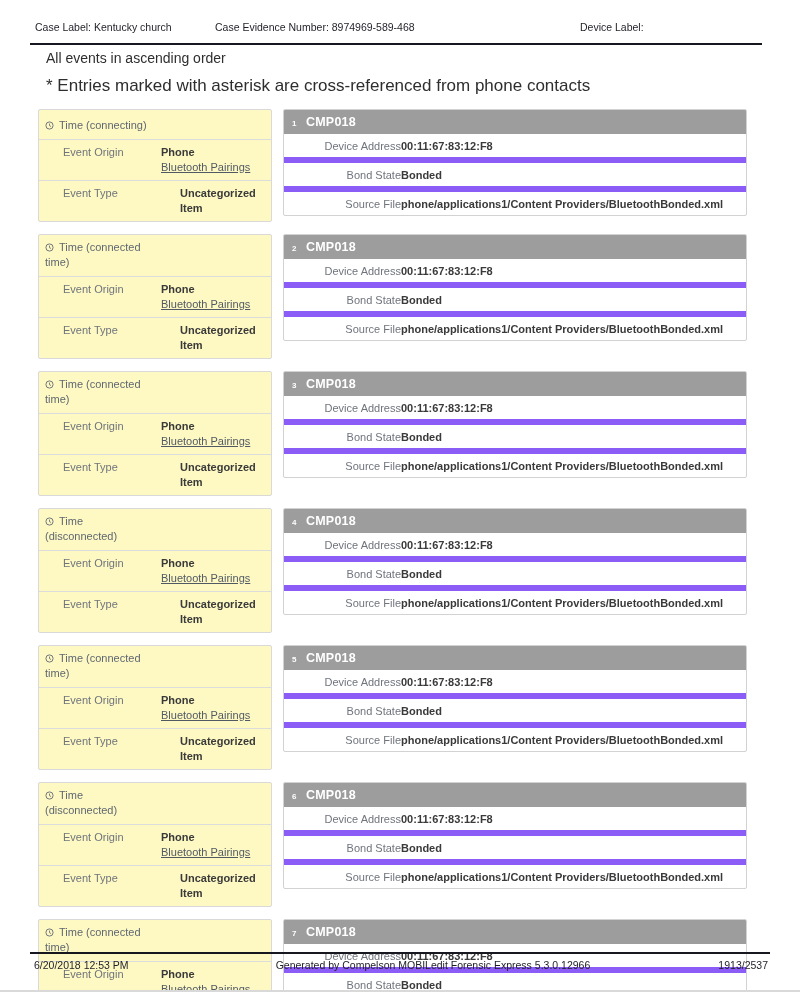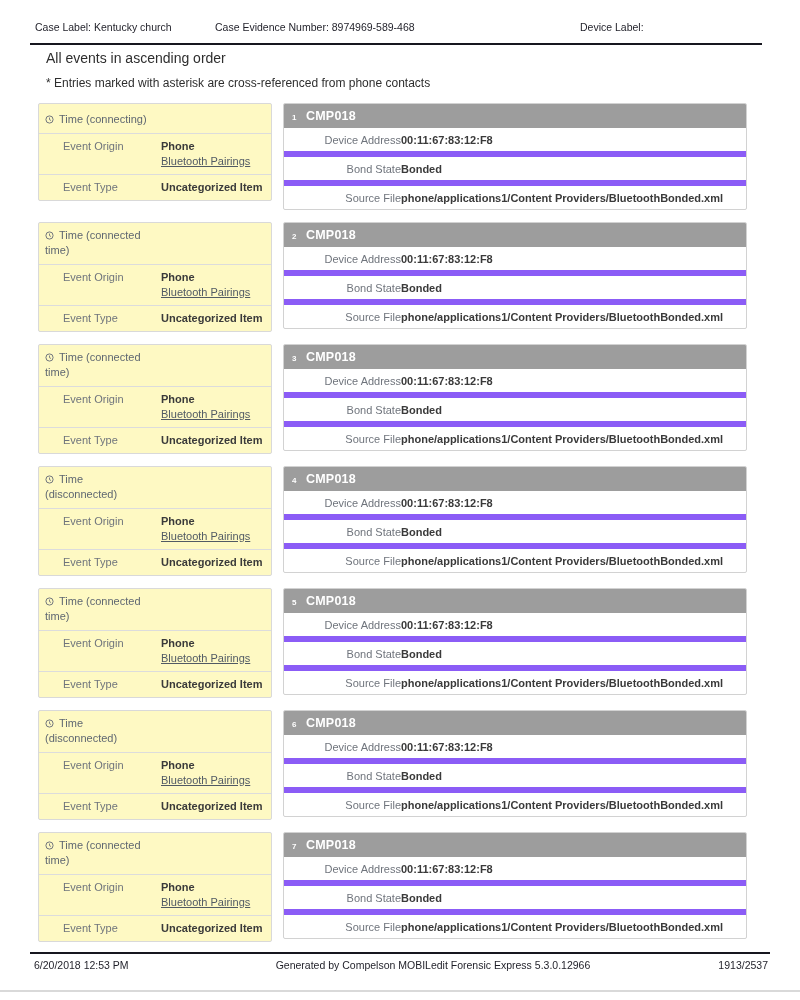--- a/index.html
+++ b/index.html
@@ -14,37 +14,37 @@
   .tb-case { left:5px; }
   .tb-evid { left:185px; }
   .tb-dev  { left:550px; }
   .rule { height:2px; background:#17171f; margin-top:6px; }
 
   
   .content { position:absolute; top:43px; left:38px; width:724px; }
   h1.title { margin-top:30px; padding-left:8px; font-size:29px; font-weight:400; color:#2d2d2d; letter-spacing:.2px; }
   h1.title .count { font-size:11.5px; font-weight:400; color:#8a8a8a; margin-left:9px; }
   p.sub  { padding-left:8px; margin-top:7px;  font-size:14px; color:#2e2e2e; }
-  p.note { padding-left:8px; margin-top:10px; font-size:12px; color:#2e2e2e; }
+  p.note { padding-left:8px; margin-top:10px; font-size:17px; color:#2e2e2e; }
 
   .events { margin-top:13px; width:709px; }
   .event { display:flex; align-items:flex-start; gap:11px; margin-bottom:12px; }
 
   
   .tcard { width:234px; border:1px solid #d9d9d9; border-radius:2px; background:#fef9c3; }
   .tcard-head { padding:5px 6px 6px 6px; border-bottom:1px solid #dcdcdc; }
   .ttext { display:inline-block; width:108px; font-size:11px; line-height:15px; color:#5f6771; }
   .clock { vertical-align:-1px; margin-right:5px; }
   .trow { display:flex; padding:5px 6px 5px 0; font-size:11px; line-height:15px; }
   .trow + .trow { border-top:1px solid #dcdcdc; }
   .tlabel { flex:0 0 122px; padding-left:24px; color:#6f747c; }
   .tval { flex:1; color:#3a3a3a; }
   .tval .vmain { font-weight:700; display:block; }
   .tval a.vlink { display:inline-block; color:#515a64; text-decoration:underline; cursor:pointer; }
-  .tval.bold { font-weight:700; }
+  .tval.bold { font-weight:700;margin-left:19px; }
 
   
   .dcard { flex:1; border:1px solid #d2d2d2; border-radius:2px; background:#fff; }
   .dhead { display:flex; align-items:center; background:#9d9d9d; color:#fff; height:24px; border-radius:1px 1px 0 0; }
   .dnum { font-size:8px; font-weight:700; margin:3px 0 0 8px; width:14px; }
   .dtitle { font-size:12.5px; font-weight:700; letter-spacing:.2px; }
   .drow { display:flex; font-size:11px; line-height:14px; padding:4.5px 6px 4.5px 0; }
   .drow + .drow { border-top:6px solid #8b5cf6; }
   .dlabel { flex:0 0 117px; padding-left:17px; color:#6f747c;text-align:right; }
   .dval { flex:1; color:#3a3a3a; font-weight:700; }

